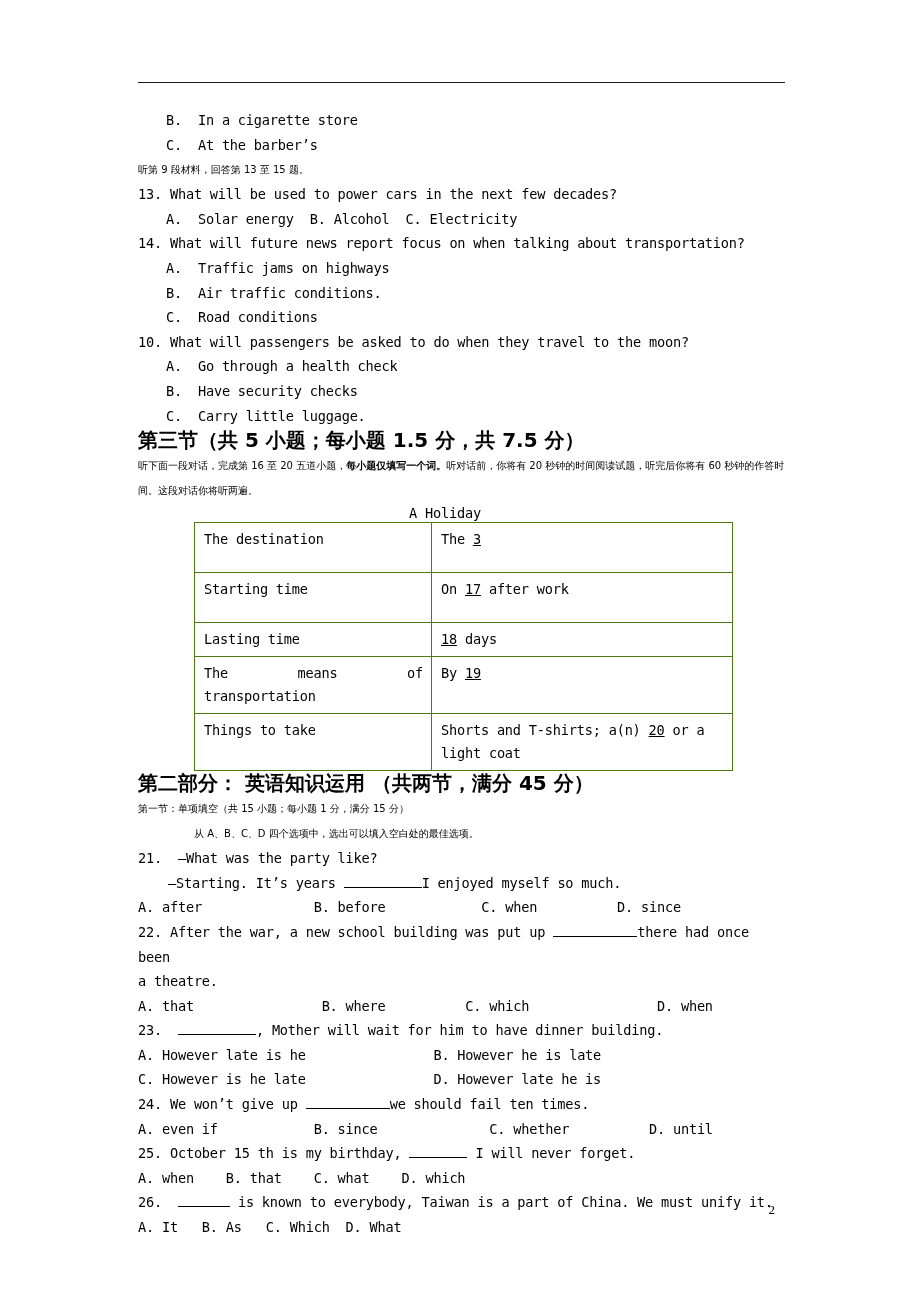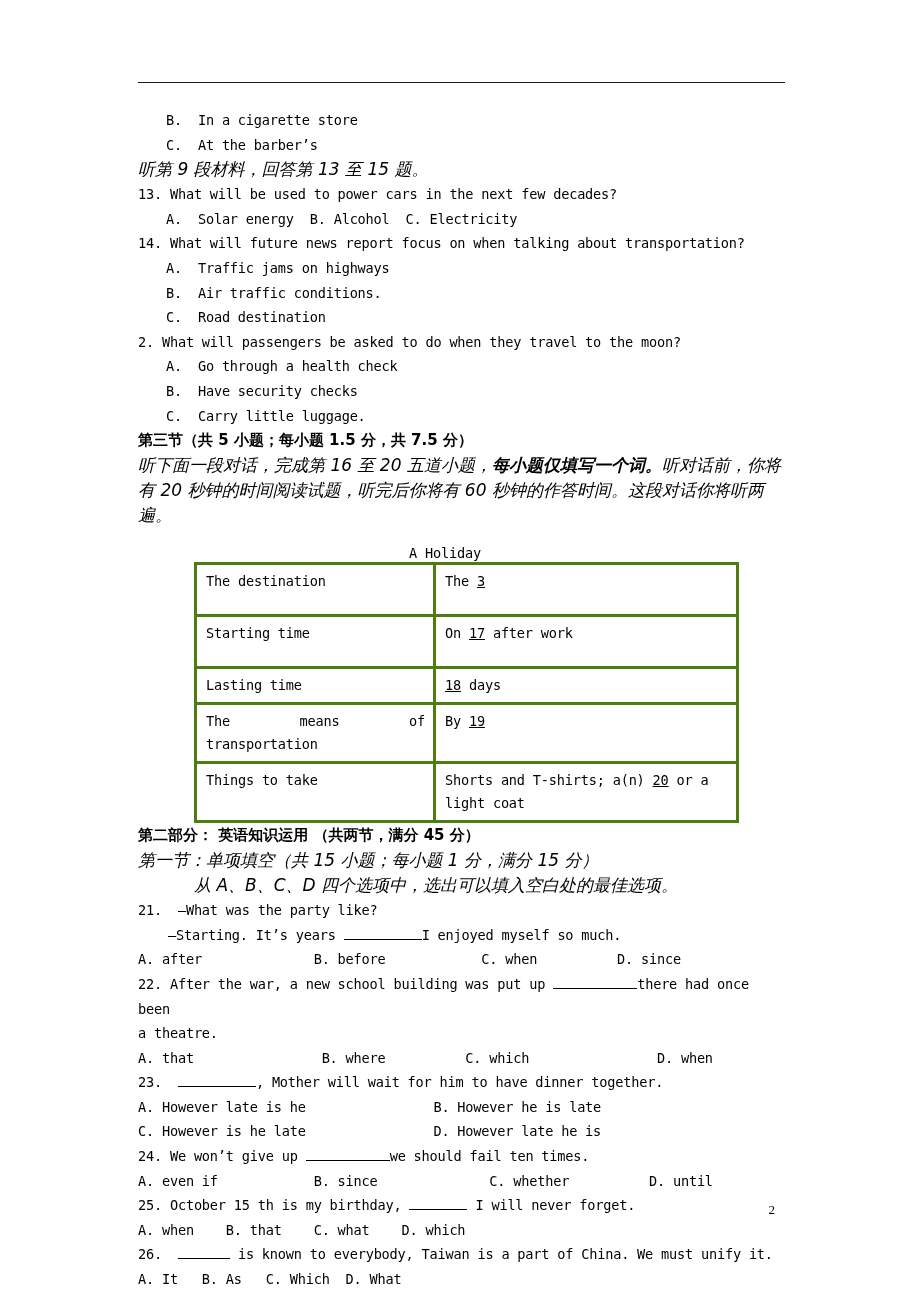--- a/index.html
+++ b/index.html
@@ -39,27 +39,26 @@
   
   .en {
     font-family: "DejaVu Sans Mono", "Liberation Mono", monospace;
     font-size: 13.6px;
     letter-spacing: -0.2px;
     line-height: 24.6px;
     white-space: pre-wrap;
   }
   .cn {
     font-family: "DejaVu Sans", "Liberation Sans", sans-serif;
-    font-size: 17px;
+    font-size: 10px;
     line-height: 25px;
-    font-style: italic;
   }
   .cn-b {
     font-family: "DejaVu Sans", "Liberation Sans", sans-serif;
-    font-size: 15px;
+    font-size: 20px;
     font-weight: bold;
     line-height: 25px;
   }
   .line { display: block; }
   .opt-line { padding-left: 28px; }
   .q-line  { padding-left: 0px; }
   .indent2 { padding-left: 56px; }
   .indent-q { padding-left: 30px; }
 
   b.inline-b { font-weight: bold; text-align: right; }
@@ -71,41 +70,41 @@
     vertical-align: baseline;
     height: 14px;
   }
   .b-long  { width: 78px; }
   .b-long2 { width: 84px; }
   .b-short { width: 58px; }
   .b-short2{ width: 52px; }
 
   
   .tbl-wrap {
-    margin-top: 17px;
+    margin-top: 2px;
     padding-left: 56px;
   }
   .tbl-title {
     font-family: "DejaVu Sans Mono", "Liberation Mono", monospace;
     font-size: 13.6px;
     text-align: center;
     width: 502px;
     margin-bottom: 1px;
     letter-spacing: -0.2px;
   }
   table.holiday {
     border-collapse: collapse;
     width: 502px;
     table-layout: fixed;
     font-family: "DejaVu Sans Mono", "Liberation Mono", monospace;
     font-size: 13.6px;
     letter-spacing: -0.2px;
   }
   table.holiday td {
-    border: 3px solid #4d7c0f;
+    border: 1px solid #4d7c0f;
     padding: 5px 8px 5px 9px;
     vertical-align: top;
     line-height: 23px;
   }
   table.holiday td.c1 { width: 219px; }
   table.holiday td.c2 { width: 283px; }
   .cellpad { height: 16px; }
   .ul-num {
     text-decoration: underline;
   }
@@ -140,23 +139,23 @@
     <span class="en line opt-line">C.  At the barber’s</span>
 
     <span class="cn line">听第 9 段材料，回答第 13 至 15 题。</span>
 
     <span class="en line q-line">13. What will be used to power cars in the next few decades?</span>
     <span class="en line opt-line">A.  Solar energy  B. Alcohol  C. Electricity</span>
 
     <span class="en line q-line">14. What will future news report focus on when talking about transportation?</span>
     <span class="en line opt-line">A.  Traffic jams on highways</span>
     <span class="en line opt-line">B.  Air traffic conditions.</span>
-    <span class="en line opt-line">C.  Road destination</span>
-
-    <span class="en line q-line">2. What will passengers be asked to do when they travel to the moon?</span>
+    <span class="en line opt-line">C.  Road conditions</span>
+
+    <span class="en line q-line">10. What will passengers be asked to do when they travel to the moon?</span>
     <span class="en line opt-line">A.  Go through a health check</span>
     <span class="en line opt-line">B.  Have security checks</span>
     <span class="en line opt-line">C.  Carry little luggage.</span>
 
     <span class="cn-b line">第三节（共 5 小题；每小题 1.5 分，共 7.5 分）</span>
     <div class="cn"><span>听下面一段对话，完成第 16 至 20 五道小题，</span><b class="inline-b">每小题仅填写一个词。</b><span>听对话前，你将有 20 秒钟的时间阅读试题，听完后你将有 60 秒钟的作答时间。这段对话你将听两遍。</span></div>
 
     <div class="tbl-wrap">
       <div class="tbl-title">A Holiday</div>
       <table class="holiday">
@@ -194,21 +193,21 @@
     <span class="cn line indent2">从 A、B、C、D 四个选项中，选出可以填入空白处的最佳选项。</span>
 
     <span class="en line">21.  —What was the party like?</span>
     <span class="en line indent-q"><span>—Starting. It’s years </span><span class="blank b-long"></span><span>I enjoyed myself so much.</span></span>
     <span class="en line optrow">A. after              B. before            C. when          D. since</span>
 
     <span class="en line"><span>22. After the war, a new school building was put up </span><span class="blank b-long2"></span><span>there had once been</span></span>
     <span class="en line">a theatre.</span>
     <span class="en line optrow">A. that                B. where          C. which                D. when</span>
 
-    <span class="en line"><span>23.  </span><span class="blank b-long"></span><span>, Mother will wait for him to have dinner together.</span></span>
+    <span class="en line"><span>23.  </span><span class="blank b-long"></span><span>, Mother will wait for him to have dinner building.</span></span>
     <span class="en line optrow">A. However late is he                B. However he is late</span>
     <span class="en line optrow">C. However is he late                D. However late he is</span>
 
     <span class="en line"><span>24. We won’t give up </span><span class="blank b-long2"></span><span>we should fail ten times.</span></span>
     <span class="en line optrow">A. even if            B. since              C. whether          D. until</span>
 
     <span class="en line"><span>25. October 15 th is my birthday, </span><span class="blank b-short"></span><span> I will never forget.</span></span>
     <span class="en line optrow">A. when    B. that    C. what    D. which</span>
 
     <span class="en line"><span>26.  </span><span class="blank b-short2"></span><span> is known to everybody, Taiwan is a part of China. We must unify it.</span></span>

